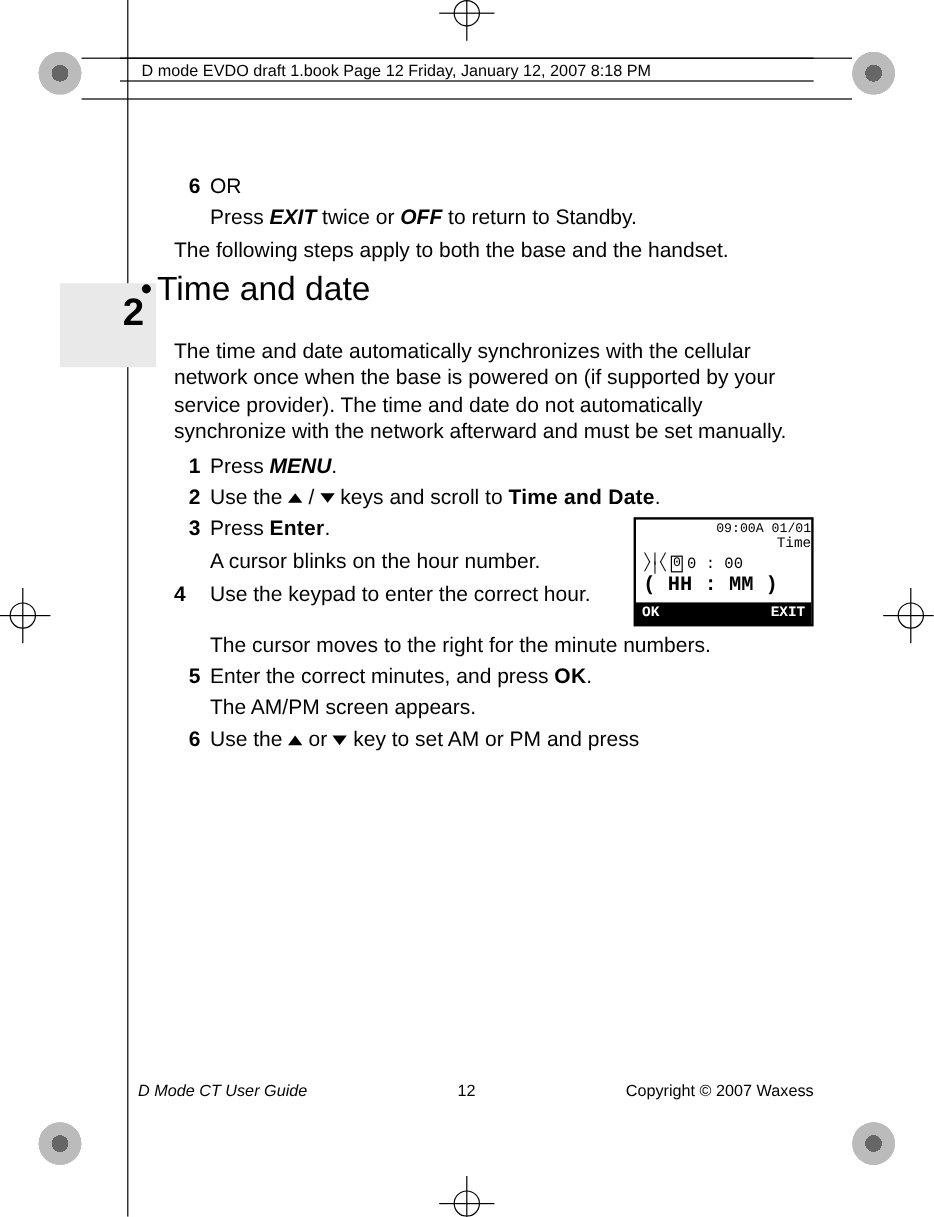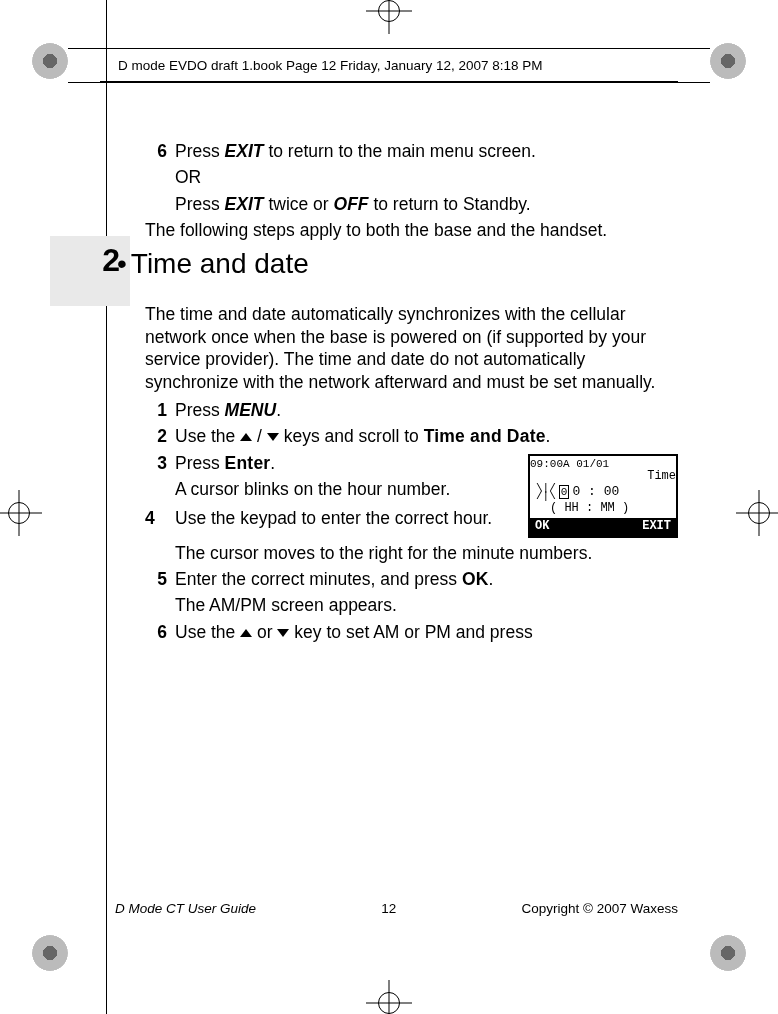--- a/index.html
+++ b/index.html
@@ -57,21 +57,21 @@
   .regmark.right  { top: 490px; right: -4px; }
   .regmark.top    { top: -12px; left: 366px; }
   .regmark.bottom { bottom: -12px; left: 366px; }
 
   
   .header-frame {
     position: absolute;
     top: 48px;
     left: 100px;
     right: 100px;
-    height: 34px;
+    height: 20px;
     border-top: 1px solid #000;
     border-bottom: 1px solid #000;
     display: flex;
     align-items: center;
     padding-left: 18px;
     font-size: 13.5px;
   }
   
   .hrule {
     position: absolute;
@@ -189,21 +189,21 @@
   .phone-screen {
     width: 150px;
     border: 2px solid #000;
     font-family: "Courier New", monospace;
     font-size: 12px;
     background: #fff;
     flex: 0 0 auto;
     margin-top: 2px;
   }
   .phone-screen .status {
-    text-align: left;
+    text-align: right;
     font-size: 11px;
     padding-top: 1px;
   }
   .phone-screen .title {
     text-align: right;
     font-size: 12px;
     margin-top: -2px;
   }
   .phone-screen .time-row {
     display: flex;
@@ -217,22 +217,23 @@
     line-height: 8px;
   }
   .phone-screen .cursor-box {
     display: inline-block;
     border: 1px solid #000;
     padding: 0 1px;
     line-height: 12px;
     font-size: 11px;
   }
   .phone-screen .hint {
-    font-size: 12px;
-    padding-left: 20px;
+    font-size: 17px;
+    padding-left: 6px;
+    font-weight: bold;
   }
   .phone-screen .softkeys {
     display: flex;
     justify-content: space-between;
     background: #000;
     color: #fff;
     font-weight: bold;
     font-size: 12px;
     padding: 1px 5px;
     margin-top: 2px;
@@ -298,23 +299,20 @@
 
 <div class="chapter-box">
   <span>2</span>
 </div>
 
 <div class="content">
 
   <ol class="steps">
     <li>
       <span class="num">6</span>
-      <span>
-        <span>Press </span><span class="emph-italic-bold">EXIT</span><span> to return to the main menu screen.</span>
-      </span>
       <div class="sub">OR</div>
       <div class="sub">
         <span>Press </span><span class="emph-italic-bold">EXIT</span><span> twice or </span><span class="emph-italic-bold">OFF</span><span> to return to Standby.</span>
       </div>
     </li>
   </ol>
 
   <p class="section-intro">The following steps apply to both the base and the handset.</p>
 
   <h2 class="section-title">Time and date</h2>

